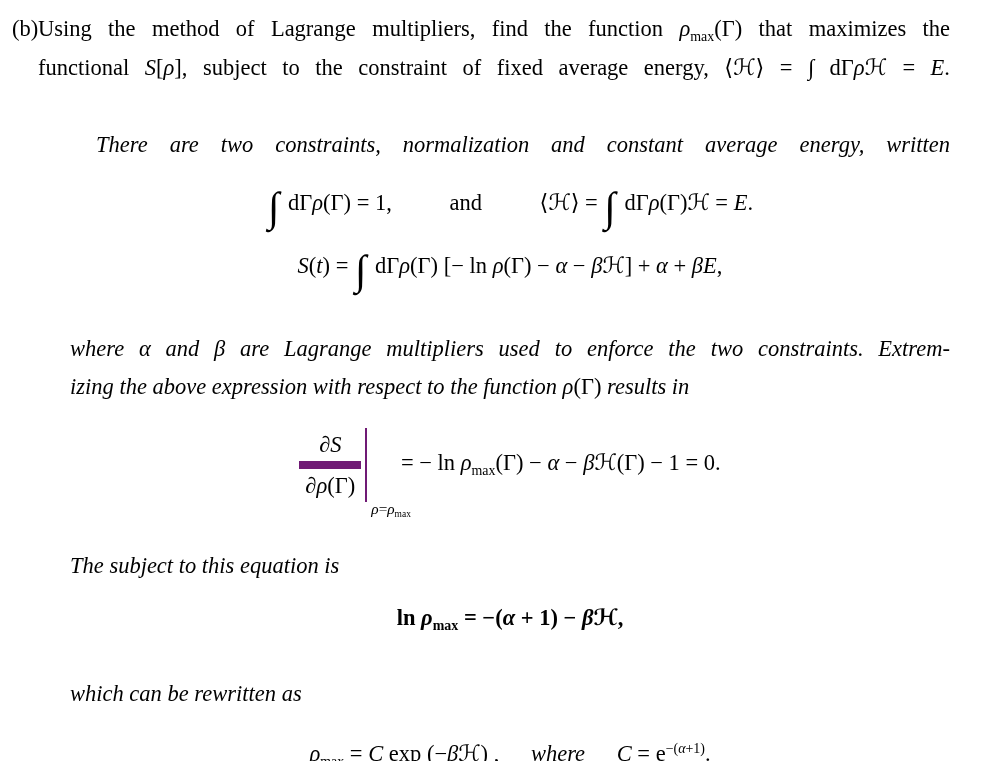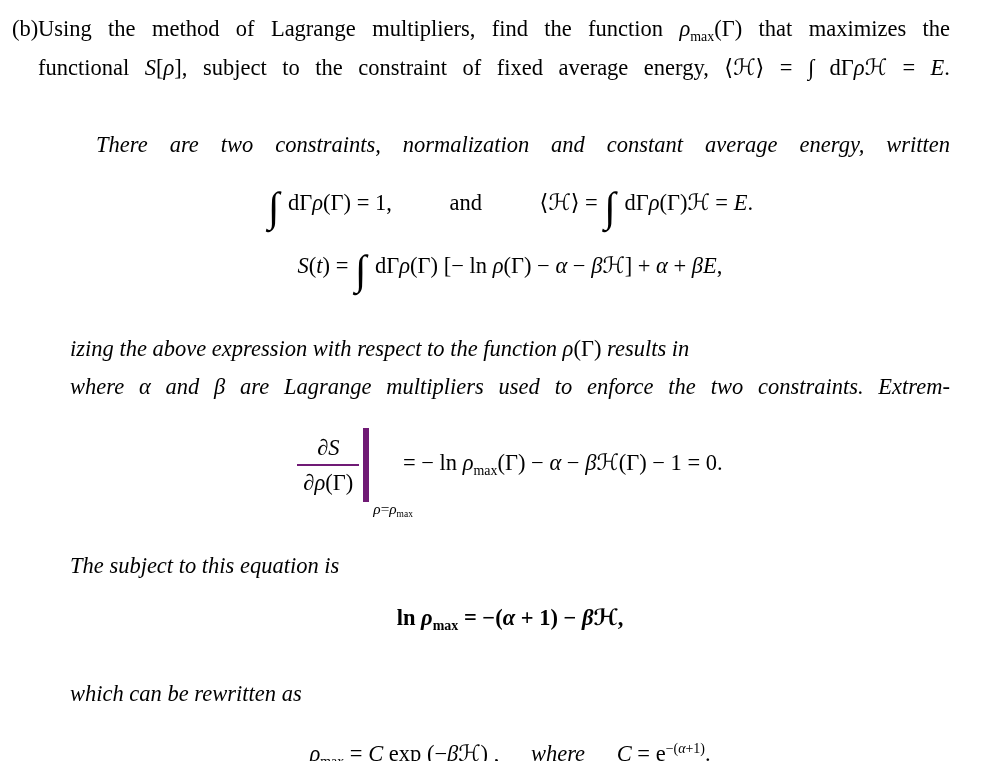--- a/index.html
+++ b/index.html
@@ -30,22 +30,22 @@
   .eq-constraints{margin:14px 0 6px;padding:10px 0;}
   .eq-and{margin:0 52px;}
   .eq-entropy{margin:14px 0 8px;padding:10px 0;}
   .eq-extremum{margin:16px 0 26px;padding:6px 0;}
   .eq-ln{margin:14px 0 16px;padding:4px 0;font-weight:bold;}
   .eq-rhomax{margin:22px 0 0;padding:4px 0;}
   .eq-where{margin:0 26px;font-style:italic;}
   
   .frac{display:inline-block;vertical-align:middle;text-align:center;line-height:1.2;}
   .frac .num{display:block;padding:0 6px 3px;}
-  .frac .den{display:block;border-top:2px solid #701a75;padding:3px 6px 0;}
-  .evalbar{display:inline-block;vertical-align:middle;height:74px;border-left:6px solid #701a75;position:relative;margin-left:4px;}
+  .frac .den{display:block;border-top:8px solid #701a75;padding:3px 6px 0;}
+  .evalbar{display:inline-block;vertical-align:middle;height:74px;border-left:2px solid #701a75;position:relative;margin-left:4px;}
   .evalsub{position:absolute;left:4px;bottom:-15px;font-size:0.68em;line-height:1;white-space:nowrap;}
   .eq-rhs{margin-left:28px;}
 </style>
 </head>
 <body>
 
 <div class="page" style="background: rgb(255, 255, 255); color: rgb(0, 0, 0);">
 
   <div class="item">
     <span class="item-label">(b)</span>
@@ -66,22 +66,22 @@
       <span class="eq-and">and</span>
       <span><span>⟨</span><span class="scr">ℋ</span><span>⟩ = </span><span class="bigint">∫</span><span> dΓ</span><span class="it">ρ</span><span>(Γ)</span><span class="scr">ℋ</span><span> = </span><span class="it">E</span><span>.</span></span>
     </div>
 
 
     <div class="equation eq-entropy">
       <span><span class="it">S</span><span>(</span><span class="it">t</span><span>) = </span><span class="bigint">∫</span><span> dΓ</span><span class="it">ρ</span><span>(Γ) [− ln </span><span class="it">ρ</span><span>(Γ) − </span><span class="it">α</span><span> − </span><span class="it">β</span><span class="scr">ℋ</span><span>] + </span><span class="it">α</span><span> + </span><span class="it">β</span><span class="it">E</span><span>,</span></span>
     </div>
 
     <div class="para">
+      <div class="line just"><span>where α and β are Lagrange multipliers used to enforce the two constraints. Extrem-</span></div>
       <div class="line"><span>izing the above expression with respect to the function ρ</span><span class="rm">(Γ)</span><span> results in</span></div>
-      <div class="line just"><span>where α and β are Lagrange multipliers used to enforce the two constraints. Extrem-</span></div>
     </div>
 
     <div class="equation eq-extremum">
       <span class="frac">
         <span class="num"><span>∂</span><span class="it">S</span></span>
         <span class="den"><span>∂</span><span class="it">ρ</span><span>(Γ)</span></span>
       </span><span class="evalbar"><span class="evalsub"><span class="it">ρ</span><span>=</span><span class="it">ρ</span><span class="sub">max</span></span></span>
       <span class="eq-rhs"><span>= − ln </span><span class="it">ρ</span><span class="sub">max</span><span>(Γ) − </span><span class="it">α</span><span> − </span><span class="it">β</span><span class="scr">ℋ</span><span>(Γ) − 1 = 0.</span></span>
     </div>
 

